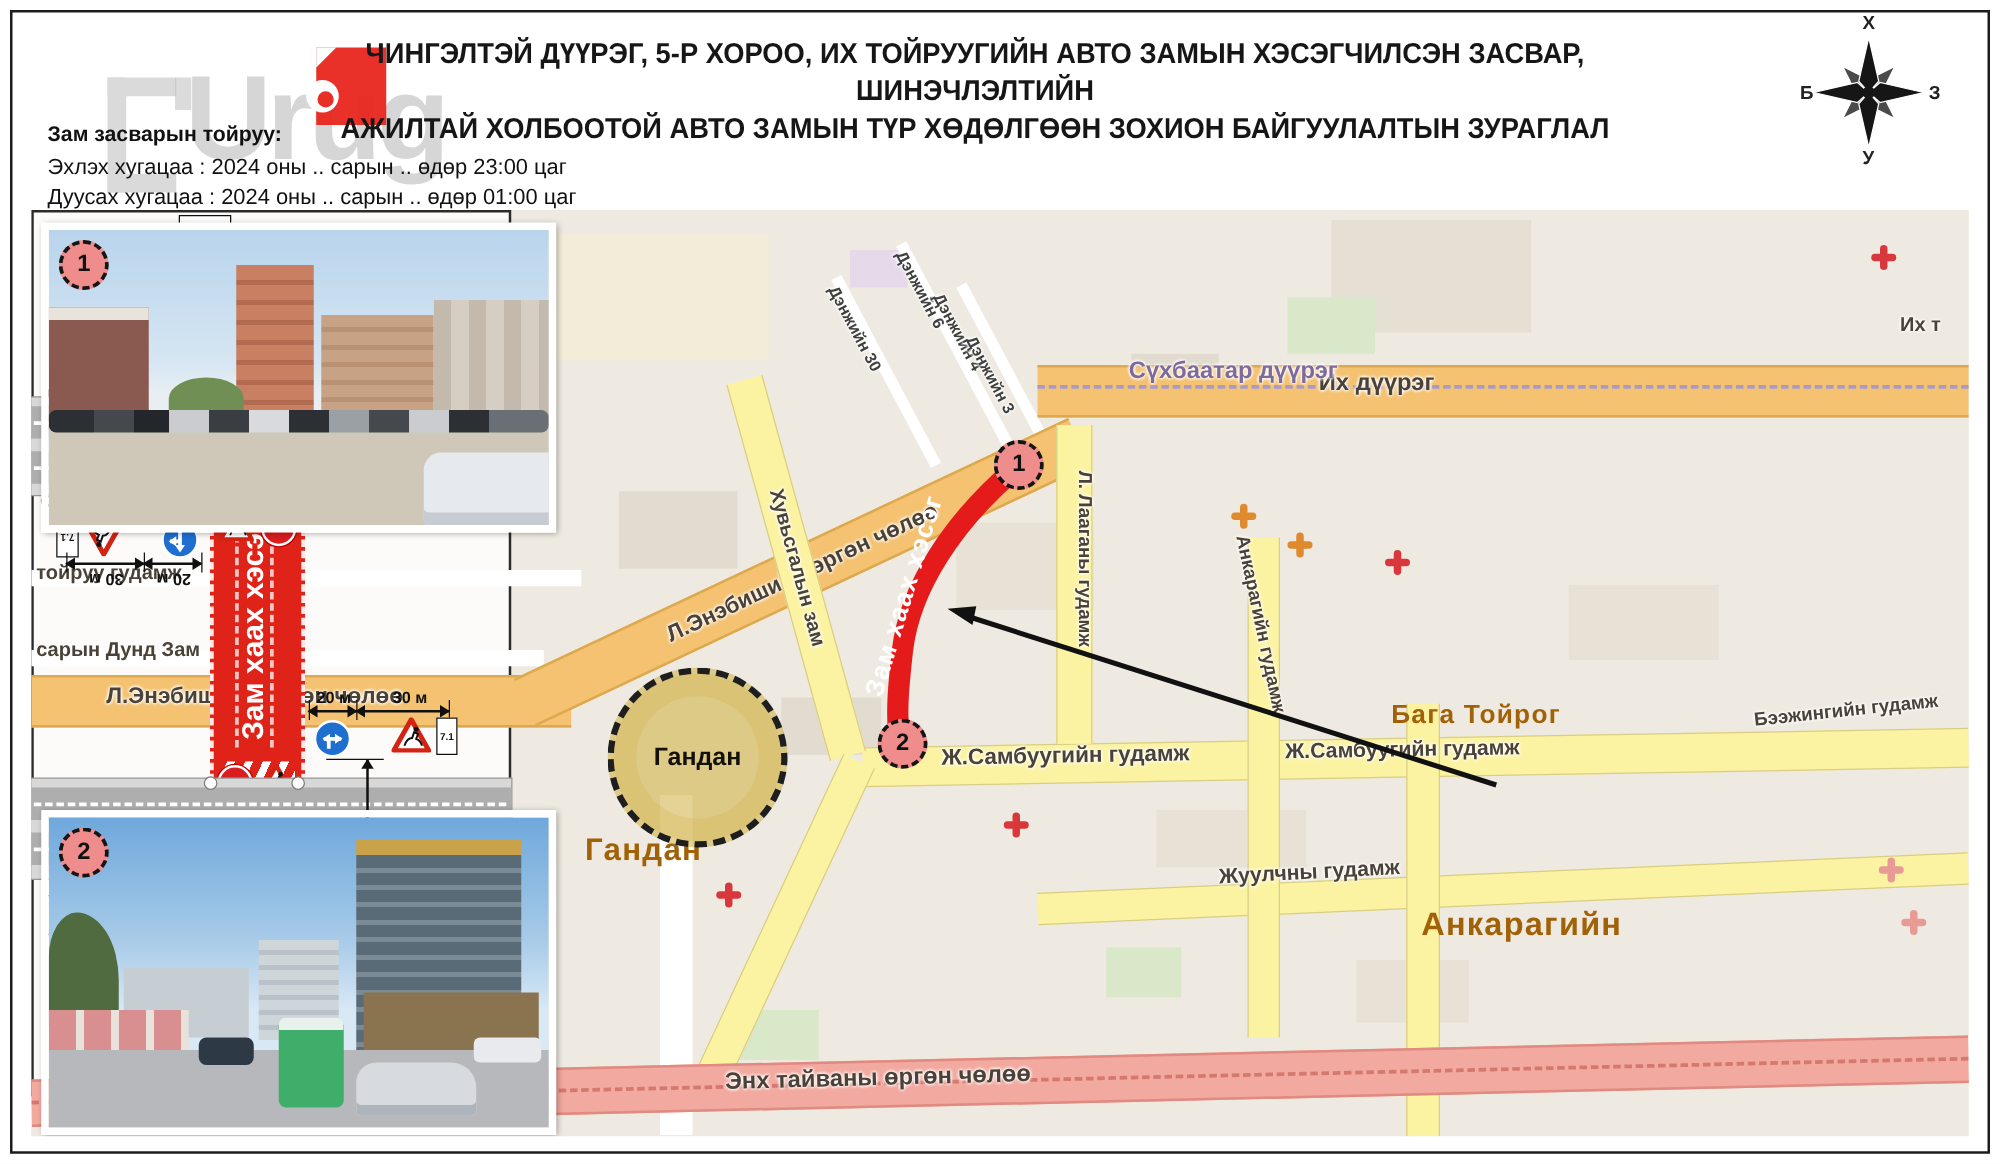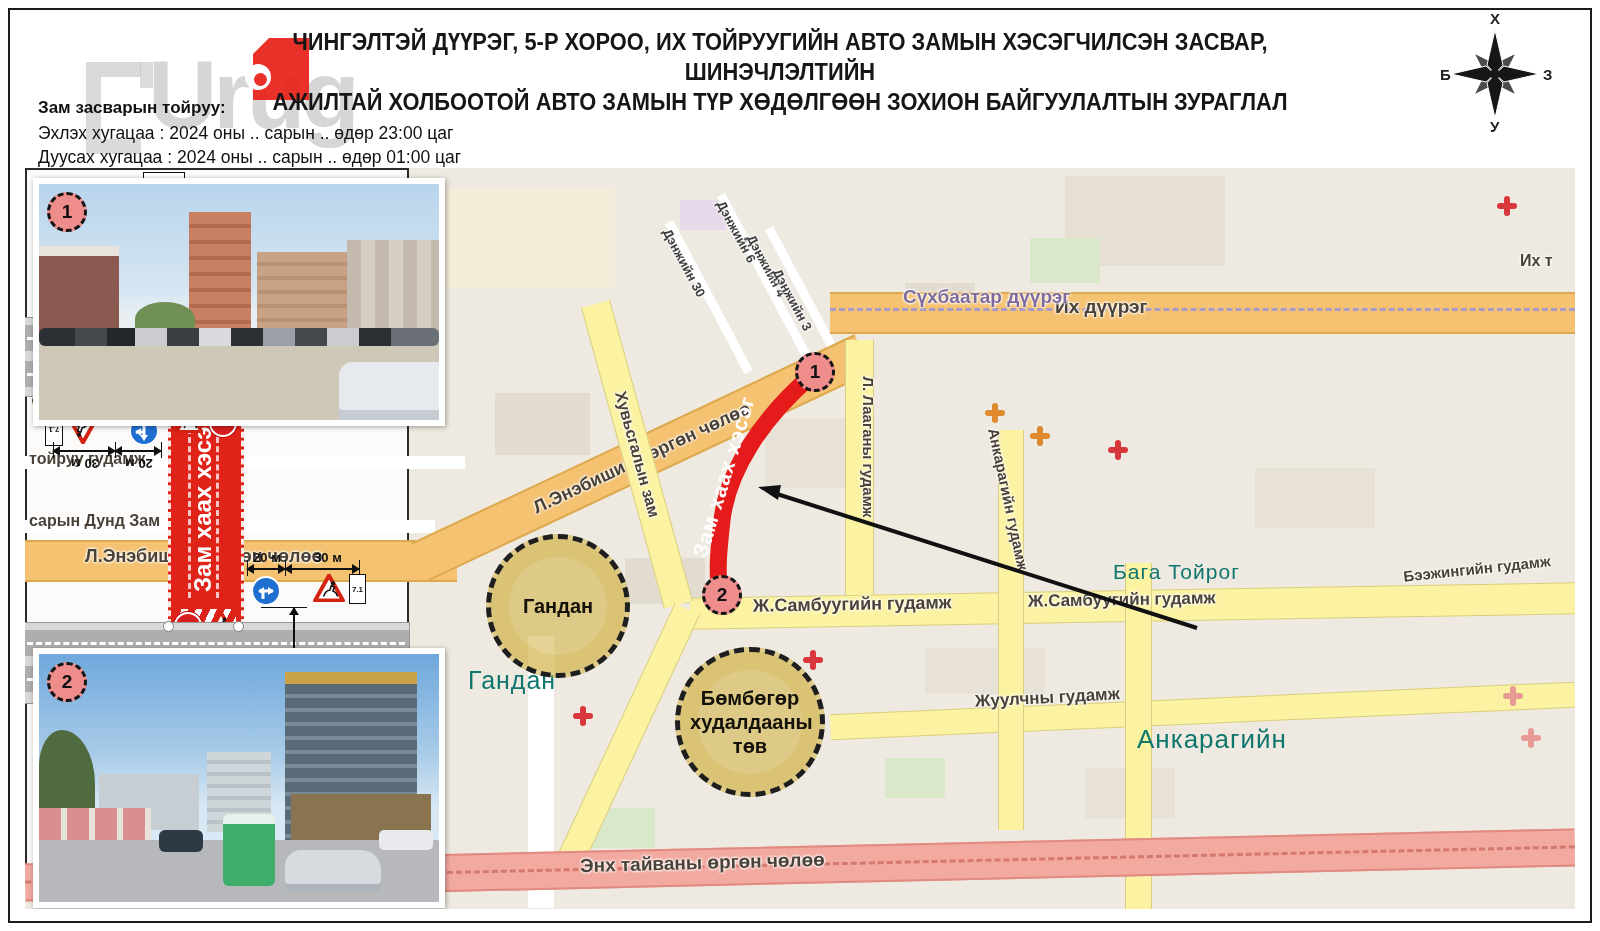--- a/index.html
+++ b/index.html
@@ -24,21 +24,21 @@
 
   
   .compass{left:1440px;top:12px;width:110px;height:118px;z-index:6;}
   .compass .dir{position:absolute;font-weight:bold;font-size:15px;color:#222;}
 
   
   .map{left:25px;top:168px;width:1550px;height:741px;background:#efeae1;overflow:hidden;z-index:2;}
   .blk{position:absolute;}
   .lbl{position:absolute;font-weight:bold;color:#4a4238;white-space:nowrap;
        text-shadow:0 0 3px #fff,0 0 3px #fff,0 0 3px #fff;}
-  .ghost{position:absolute;color:#0f766e;font-weight:normal;white-space:nowrap;letter-spacing:1px;}
+  .ghost{position:absolute;color:#a16207;font-weight:bold;white-space:nowrap;letter-spacing:1px;}
   .road-o{position:absolute;background:#f4c271;border-top:2px solid #dca94f;border-bottom:2px solid #dca94f;}
   .road-y{position:absolute;background:#fbf3a2;border-top:1.5px solid #d8cd87;border-bottom:1.5px solid #d8cd87;}
   .road-yv{position:absolute;background:#fbf3a2;border-left:1.5px solid #d8cd87;border-right:1.5px solid #d8cd87;}
   .road-w{position:absolute;background:#ffffff;}
   .road-p{position:absolute;background:#f2a9a0;border-top:2px solid #e08a80;border-bottom:2px solid #e08a80;}
   .cross{position:absolute;width:20px;height:20px;}
   .cross::before{content:"";position:absolute;left:7px;top:0;width:6px;height:20px;background:currentColor;border-radius:3px;}
   .cross::after{content:"";position:absolute;left:0;top:7px;width:20px;height:6px;background:currentColor;border-radius:3px;}
   .poi{position:absolute;border:5px dashed #1e1e1e;border-radius:50%;
        background:rgba(208,174,62,.55);box-shadow:inset 0 0 0 18px rgba(208,174,62,.25);
@@ -207,23 +207,20 @@
   <span class="cross" style="left:1005px;top:258px;color:#e08a2e;"></span>
   <span class="cross" style="left:548px;top:538px;color:#d8383b;"></span>
   <span class="cross" style="left:778px;top:482px;color:#d8383b;"></span>
   <span class="cross" style="left:1472px;top:28px;color:#d8383b;z-index:1;"></span>
   <span class="cross" style="left:1478px;top:518px;color:#e89a94;z-index:1;"></span>
   <span class="cross" style="left:1496px;top:560px;color:#e89a94;z-index:1;"></span>
 
   <div class="poi" style="left:461px;top:366px;width:134px;height:134px;z-index:3;">
     <span>Гандан</span>
   </div>
-  <div class="poi" style="left:650px;top:479px;width:140px;height:140px;z-index:3;">
-    <span style="width:120px;">Бөмбөгөр худалдааны төв</span>
-  </div>
 
   <svg class="mapsvg" width="1550" height="741">
     <path d="M787,207 C737,250 703,302 697,352 C694,380 692,397 694,422" fill="none" stroke="#e51b1b" stroke-width="17" stroke-linecap="round"></path>
     <line x1="1172" y1="460" x2="752" y2="326" stroke="#111" stroke-width="4"></line>
     <polygon points="733,319 753,332 756,317" fill="#111"></polygon>
   </svg>
   <div class="closure-lbl" style="left:615px;top:296px;transform:rotate(-73deg);">Зам хаах хэсэг</div>
   <div class="ptmark" style="left:770px;top:184px;">
       <span>1</span>
     </div>

